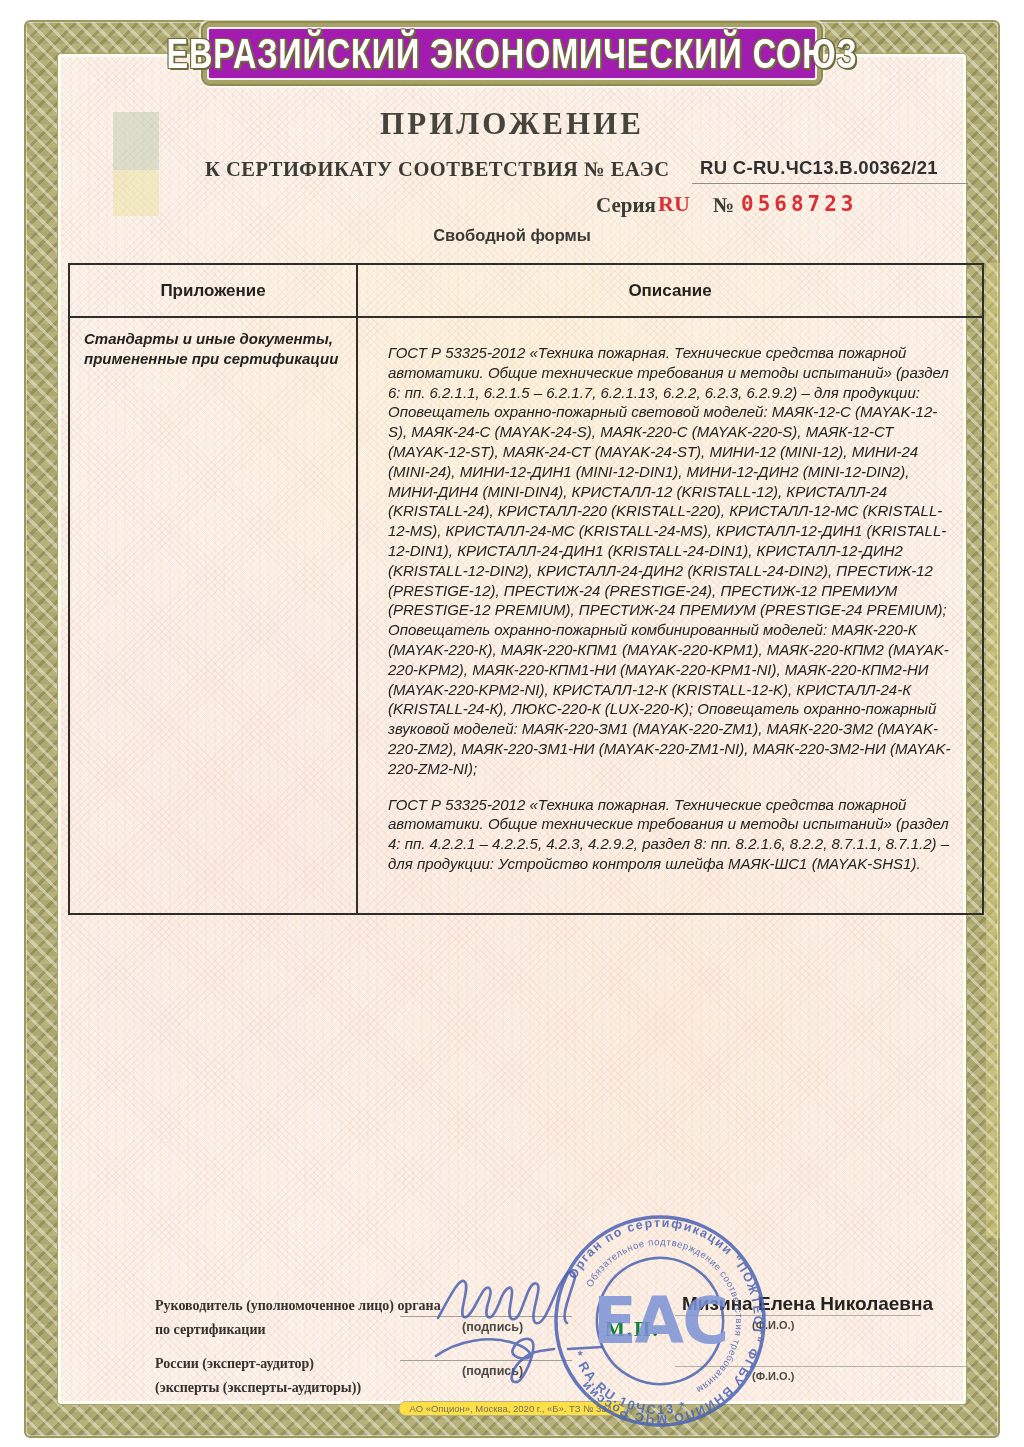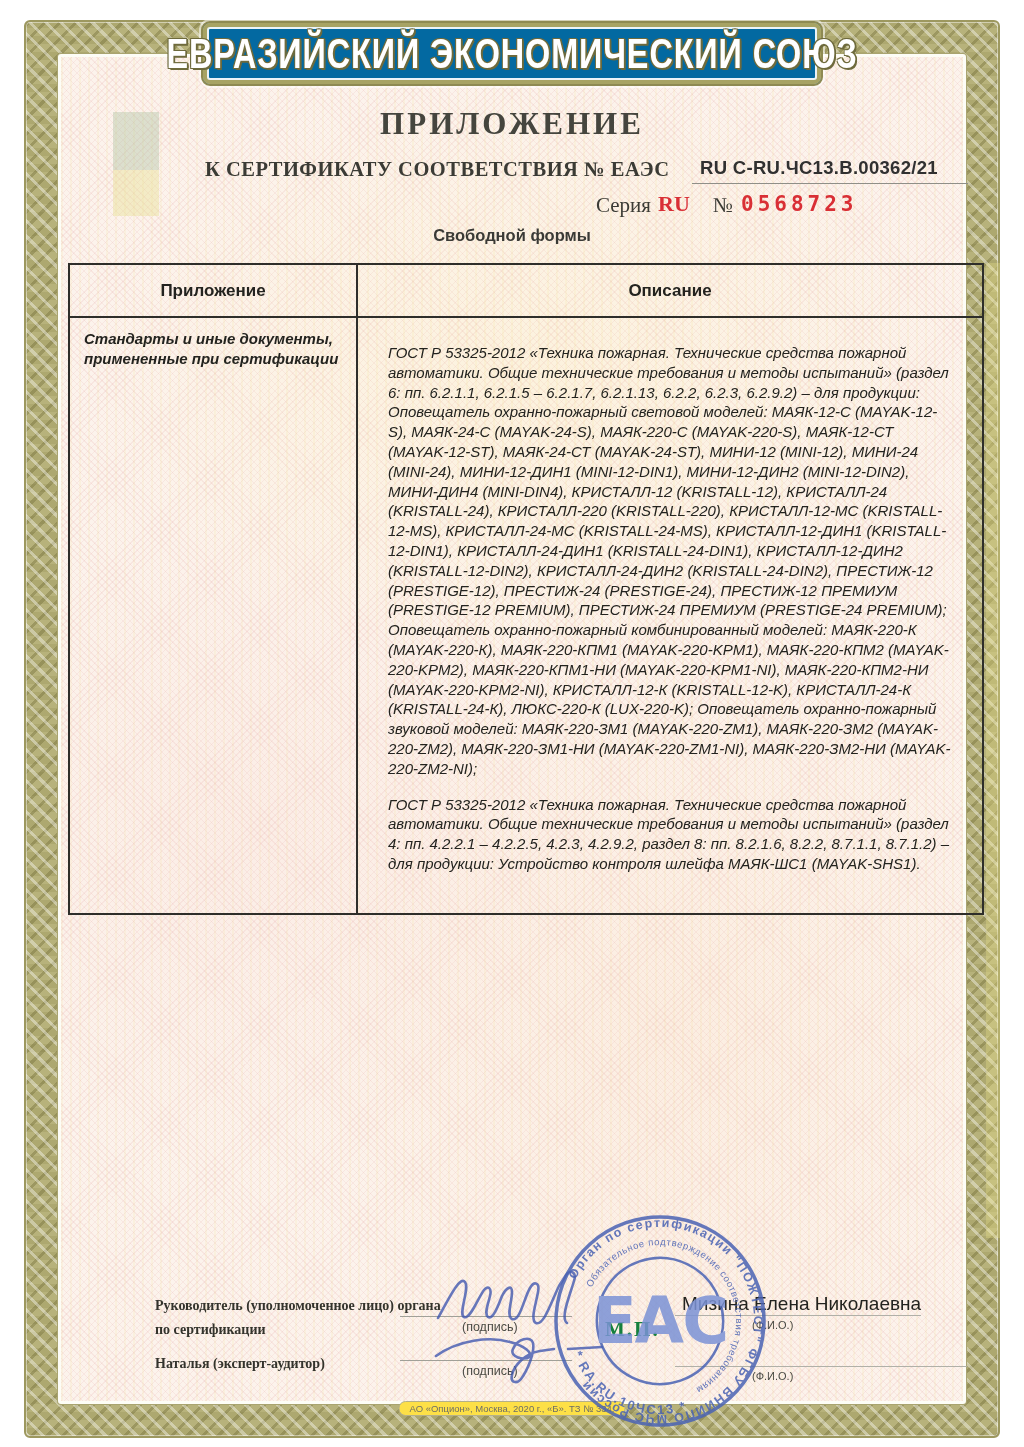--- a/index.html
+++ b/index.html
@@ -34,31 +34,31 @@
     box-shadow:0 0 0 1px #a9a470;
   }
   .ghost{position:absolute;z-index:2;}
   .ghost-a{left:113px;top:112px;width:46px;height:58px;background:rgba(168,192,158,.38);}
   .ghost-b{left:113px;top:170px;width:46px;height:46px;background:rgba(230,222,142,.40);}
   .ghost-c{left:986px;top:263px;width:14px;height:975px;background:rgba(240,228,140,.30);}
 
   .banner{
     position:absolute;top:21px;left:50%;transform:translateX(-50%);
     width:618px;height:61px;z-index:5;
-    background:#0369a1;border:2px solid #8e8a52;border-radius:9px;
+    background:#a21caf;border:2px solid #8e8a52;border-radius:9px;
     box-shadow:inset 0 0 0 4px #a7a364, inset 0 0 0 6px rgba(255,255,255,.92), 0 0 0 2px rgba(255,255,255,.55);
     display:flex;align-items:center;justify-content:center;
   }
   .banner-text{
     font-weight:bold;font-size:36px;color:#fff;letter-spacing:1px;white-space:nowrap;
     transform:scale(.90,1.16);
     text-shadow:2px 2px 0 #6e6a3c,-1px -1px 0 #6e6a3c,1px -1px 0 #6e6a3c,-1px 1px 0 #6e6a3c,2px 0 0 #6e6a3c;
   }
 
-  .abs{position:absolute;z-index:4;}
+  .abs{position:absolute;z-index:4;font-weight:bold;}
   .title{
     top:106px;left:50%;transform:translateX(-50%);
     font-family:"Liberation Serif",serif;font-weight:bold;font-size:31px;
     letter-spacing:3px;color:#45453e;
   }
   .cert-label{
     top:158px;left:205px;font-family:"Liberation Serif",serif;
     font-size:20.5px;color:#3b3b35;letter-spacing:.5px;font-weight:600;
   }
   .cert-number{top:157px;left:700px;font-size:18.5px;color:#303030;letter-spacing:.3px;font-weight:600;}
@@ -151,21 +151,22 @@
       <div class="col-l cell-appendix">Стандарты и иные документы, примененные при сертификации</div>
       <div class="col-r cell-desc">
         <p>ГОСТ Р 53325-2012 «Техника пожарная. Технические средства пожарной автоматики. Общие технические требования и методы испытаний» (раздел 6: пп. 6.2.1.1, 6.2.1.5 – 6.2.1.7, 6.2.1.13, 6.2.2, 6.2.3, 6.2.9.2) – для продукции: Оповещатель охранно-пожарный световой моделей: МАЯК-12-С (MAYAK-12-S), МАЯК-24-С (MAYAK-24-S), МАЯК-220-С (MAYAK-220-S), МАЯК-12-СТ (MAYAK-12-ST), МАЯК-24-СТ (MAYAK-24-ST), МИНИ-12 (MINI-12), МИНИ-24 (MINI-24), МИНИ-12-ДИН1 (MINI-12-DIN1), МИНИ-12-ДИН2 (MINI-12-DIN2), МИНИ-ДИН4 (MINI-DIN4), КРИСТАЛЛ-12 (KRISTALL-12), КРИСТАЛЛ-24 (KRISTALL-24), КРИСТАЛЛ-220 (KRISTALL-220), КРИСТАЛЛ-12-МС (KRISTALL-12-MS), КРИСТАЛЛ-24-МС (KRISTALL-24-MS), КРИСТАЛЛ-12-ДИН1 (KRISTALL-12-DIN1), КРИСТАЛЛ-24-ДИН1 (KRISTALL-24-DIN1), КРИСТАЛЛ-12-ДИН2 (KRISTALL-12-DIN2), КРИСТАЛЛ-24-ДИН2 (KRISTALL-24-DIN2), ПРЕСТИЖ-12 (PRESTIGE-12), ПРЕСТИЖ-24 (PRESTIGE-24), ПРЕСТИЖ-12 ПРЕМИУМ (PRESTIGE-12 PREMIUM), ПРЕСТИЖ-24 ПРЕМИУМ (PRESTIGE-24 PREMIUM); Оповещатель охранно-пожарный комбинированный моделей: МАЯК-220-К (MAYAK-220-К), МАЯК-220-КПМ1 (MAYAK-220-KPM1), МАЯК-220-КПМ2 (MAYAK-220-KPM2), МАЯК-220-КПМ1-НИ (MAYAK-220-KPM1-NI), МАЯК-220-КПМ2-НИ (MAYAK-220-KPM2-NI), КРИСТАЛЛ-12-К (KRISTALL-12-K), КРИСТАЛЛ-24-К (KRISTALL-24-К), ЛЮКС-220-К (LUX-220-K); Оповещатель охранно-пожарный звуковой моделей: МАЯК-220-ЗМ1 (MAYAK-220-ZM1), МАЯК-220-ЗМ2 (MAYAK-220-ZM2), МАЯК-220-ЗМ1-НИ (MAYAK-220-ZM1-NI), МАЯК-220-ЗМ2-НИ (MAYAK-220-ZM2-NI);</p>
         <p>ГОСТ Р 53325-2012 «Техника пожарная. Технические средства пожарной автоматики. Общие технические требования и методы испытаний» (раздел 4: пп. 4.2.2.1 – 4.2.2.5, 4.2.3, 4.2.9.2, раздел 8: пп. 8.2.1.6, 8.2.2, 8.7.1.1, 8.7.1.2) – для продукции: Устройство контроля шлейфа МАЯК-ШС1 (MAYAK-SHS1).</p>
       </div>
     </div>
   </div>
 
   <div class="abs sig-label lbl-head">Руководитель (уполномоченное лицо) органа по сертификации</div>
   <div class="abs sig-label lbl-expert">
-    <div>Наталья (эксперт-аудитор)</div>
+    <div>России (эксперт-аудитор)</div>
+    <div>(эксперты (эксперты-аудиторы))</div>
   </div>
 
   <div class="abs sig-line line-sig1"></div>
   <div class="abs caption cap-sig1">(подпись)</div>
   <div class="abs sig-line line-sig2"></div>
   <div class="abs caption cap-sig2">(подпись)</div>
 
   <svg class="sig-svg sig1" width="160" height="58" viewBox="0 0 160 58">
     <path d="M6,50 C18,28 28,8 33,14 C38,20 26,46 32,49 C38,52 46,30 52,22 C56,17 60,20 58,28 C56,36 52,46 56,49 C61,52 66,38 70,28 C74,20 80,16 80,24 C80,34 74,48 80,51 C88,54 92,30 98,20 C102,13 108,14 106,24 C104,36 98,52 104,55 C112,58 120,32 127,18 L134,7 C138,1 145,4 142,13 C138,27 128,50 135,55" fill="none" stroke="#3c55ae" stroke-width="2.6" stroke-linecap="round" opacity=".78"></path>
   </svg>

